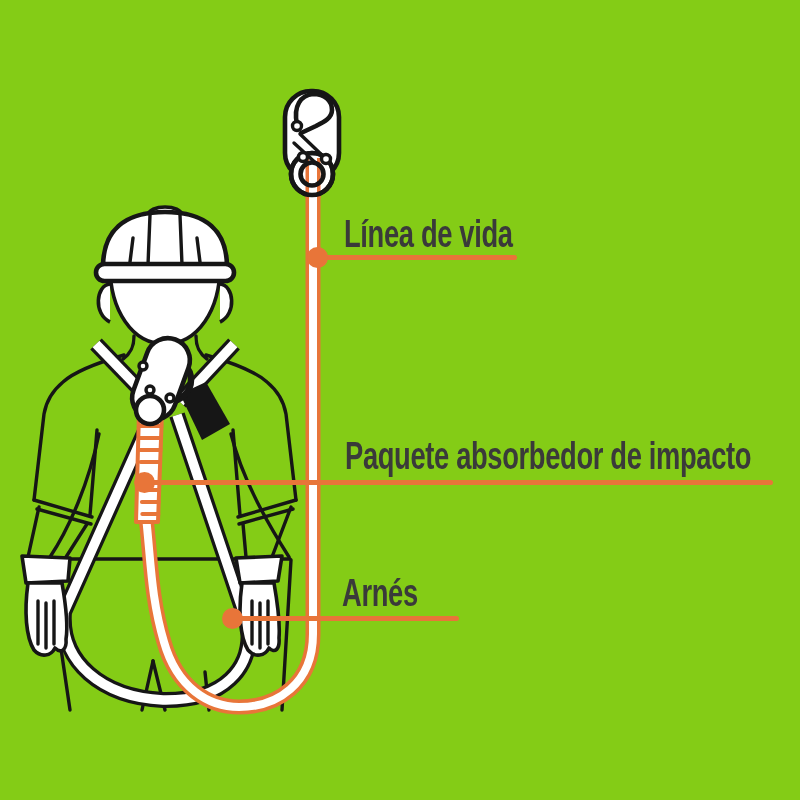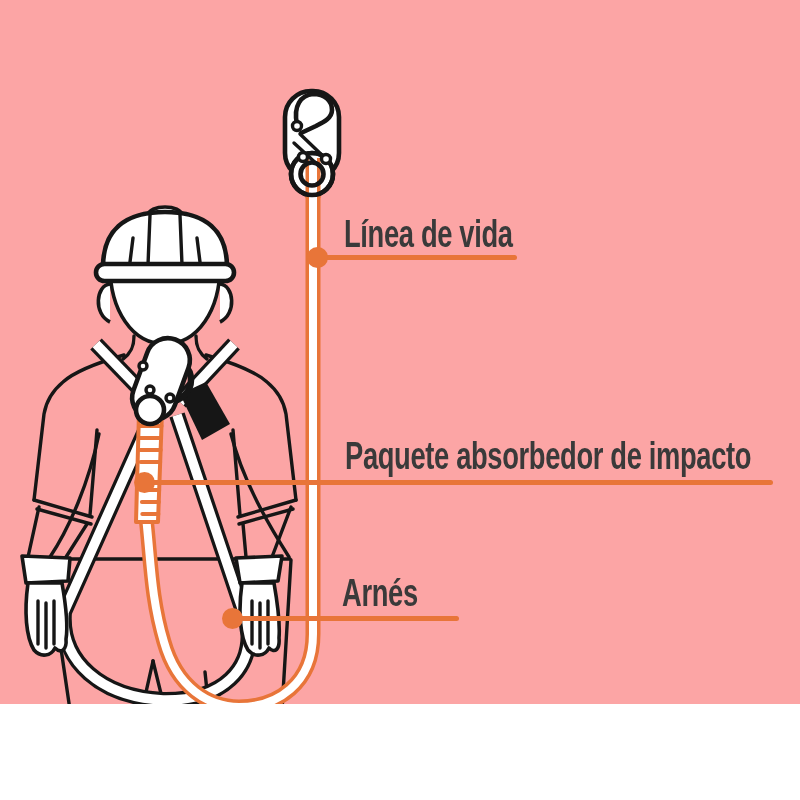--- a/index.html
+++ b/index.html
@@ -1,17 +1,17 @@
 <!DOCTYPE html>
 <html><head>
 <meta charset="utf-8">
 <style>
   html,body{margin:0;padding:0;background:#ffffff;}
   .stage{
-    position:relative;width:800px;height:704px;background:#fca5a5;overflow:hidden;
+    position:relative;width:800px;height:800px;background:#84cc16;overflow:hidden;
     font-family:"Liberation Sans",sans-serif;
   }
   .stage svg{position:absolute;left:0;top:0;}
   
   .ln{stroke:#161616;stroke-width:3.4;fill:none;stroke-linecap:round;stroke-linejoin:round;}
   .ln-f{stroke:#161616;stroke-width:3.6;fill:#ffffff;stroke-linejoin:round;}
   .thick{stroke-width:4.6;}
   
   .band-outer{stroke:#161616;stroke-width:16;fill:none;stroke-linejoin:round;stroke-linecap:butt;}
   .band-inner{stroke:#ffffff;stroke-width:9.5;fill:none;stroke-linejoin:round;stroke-linecap:butt;}

